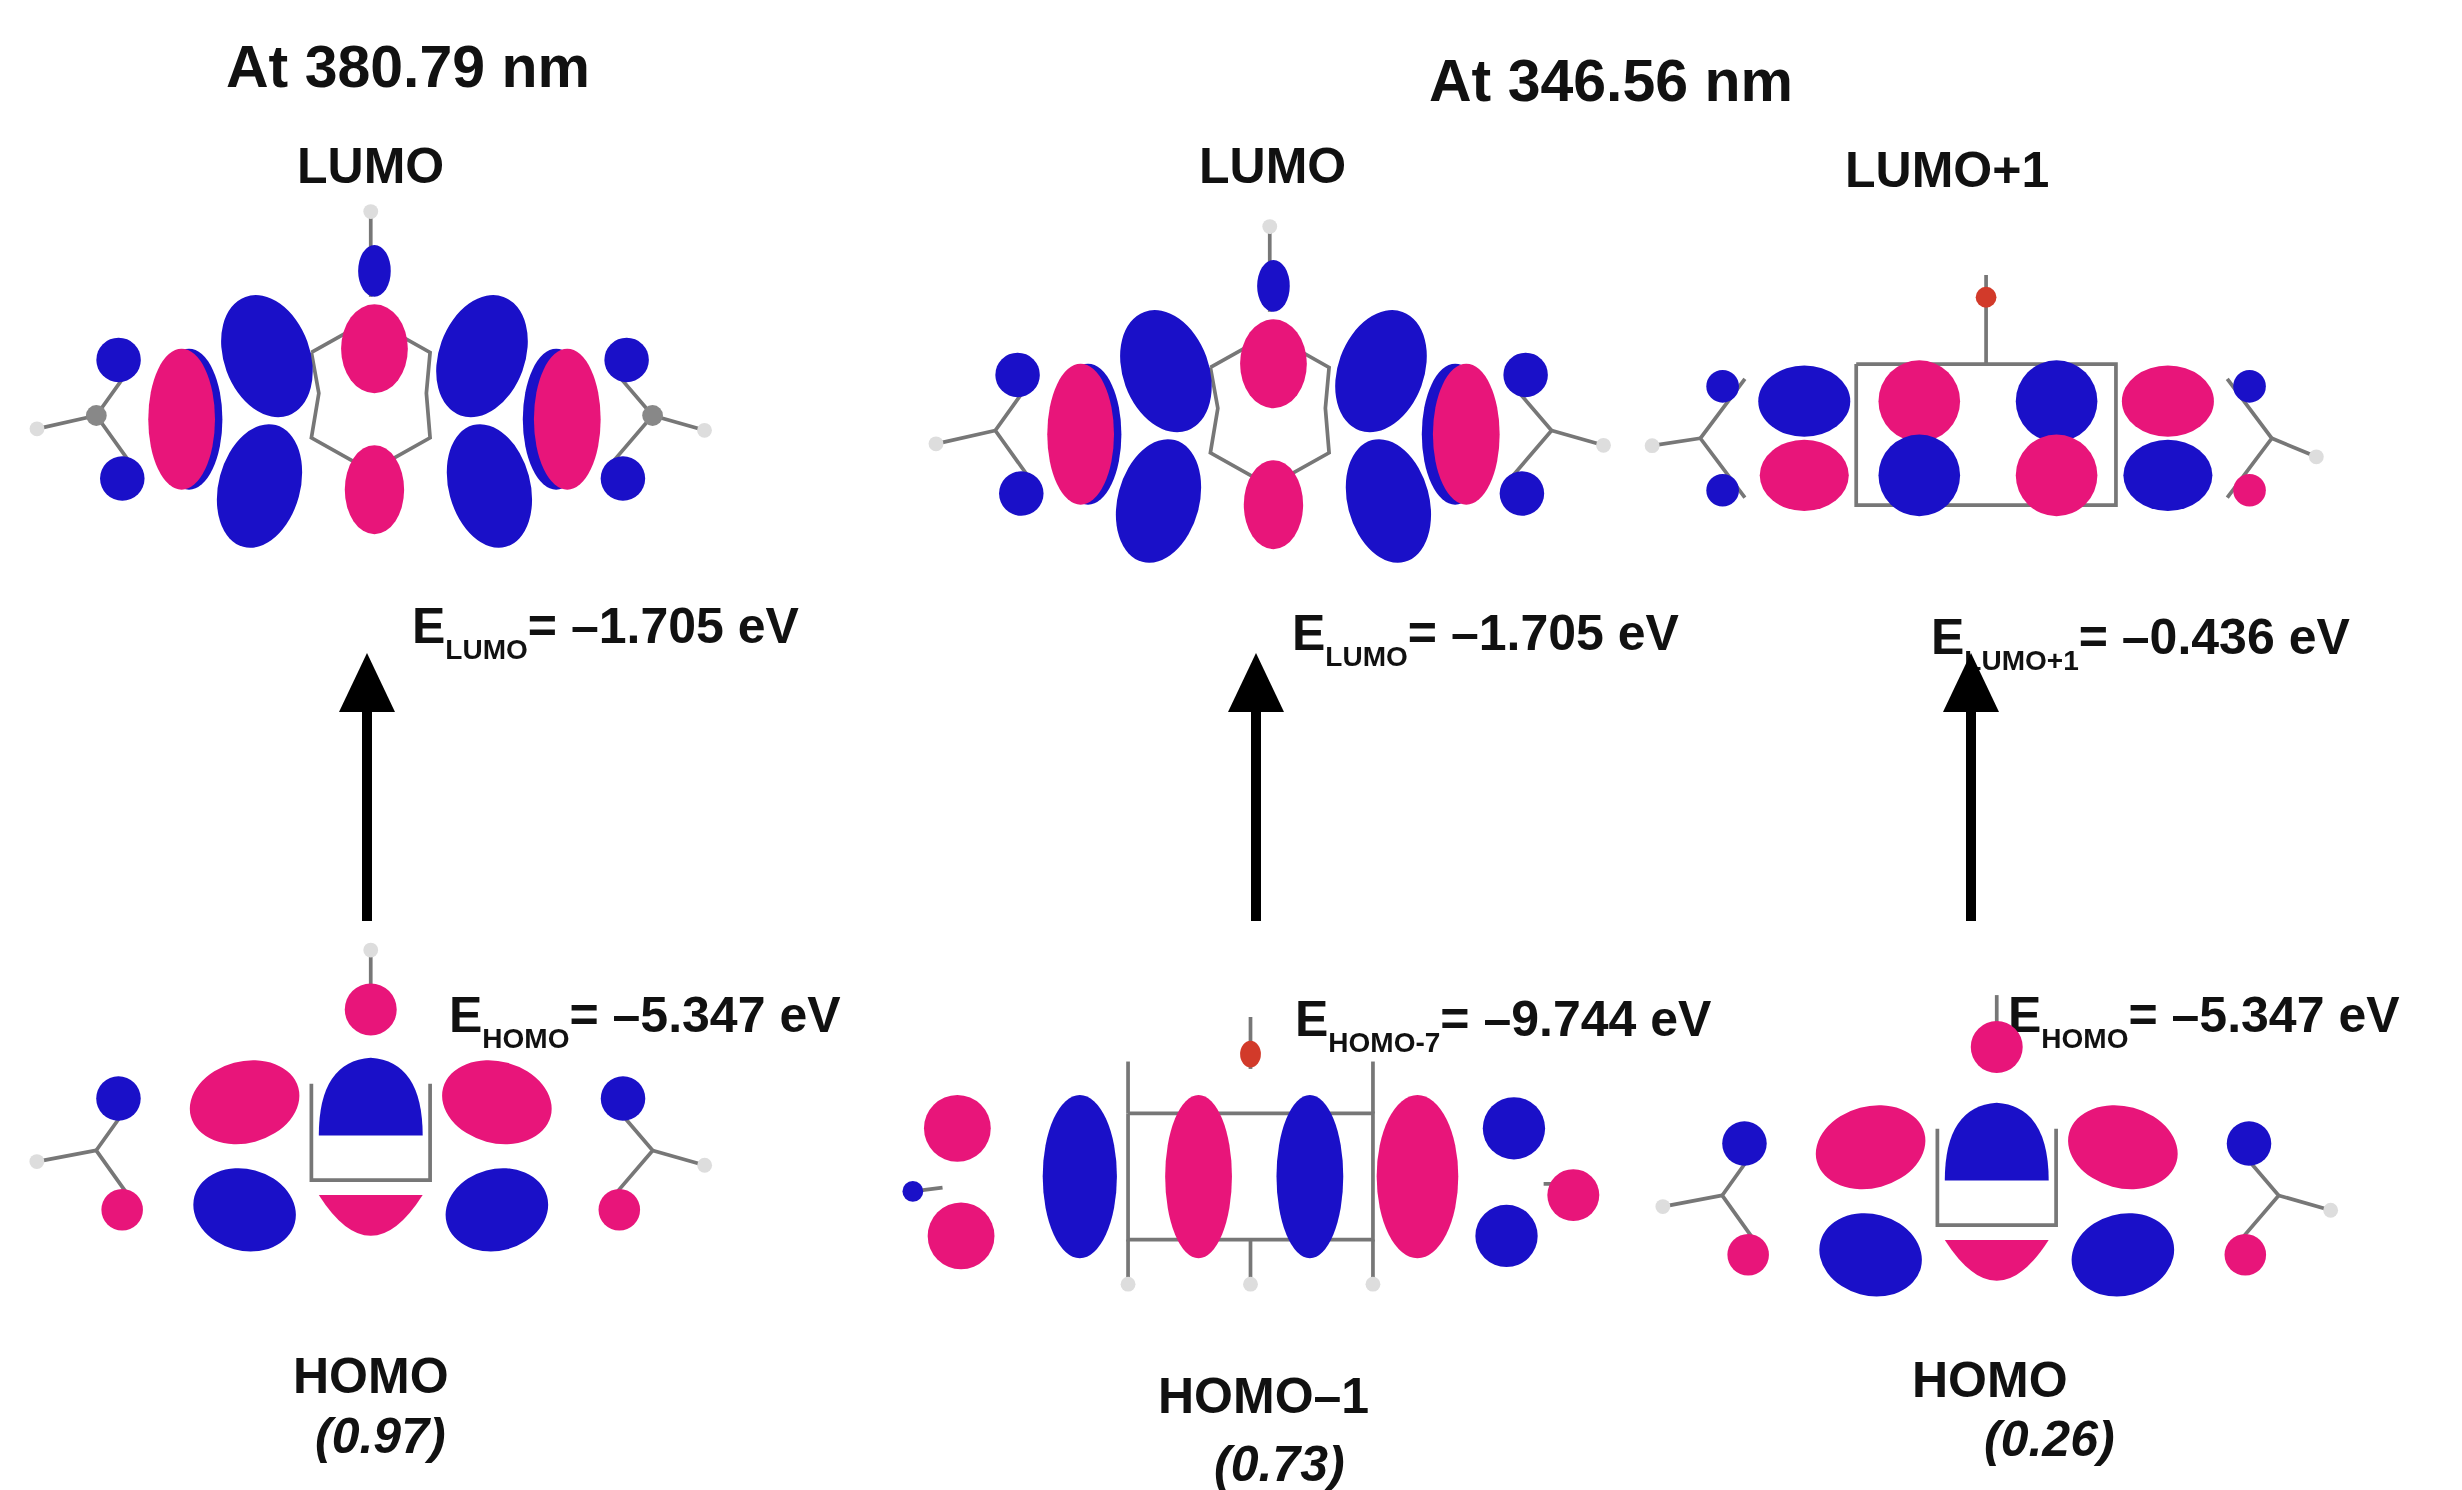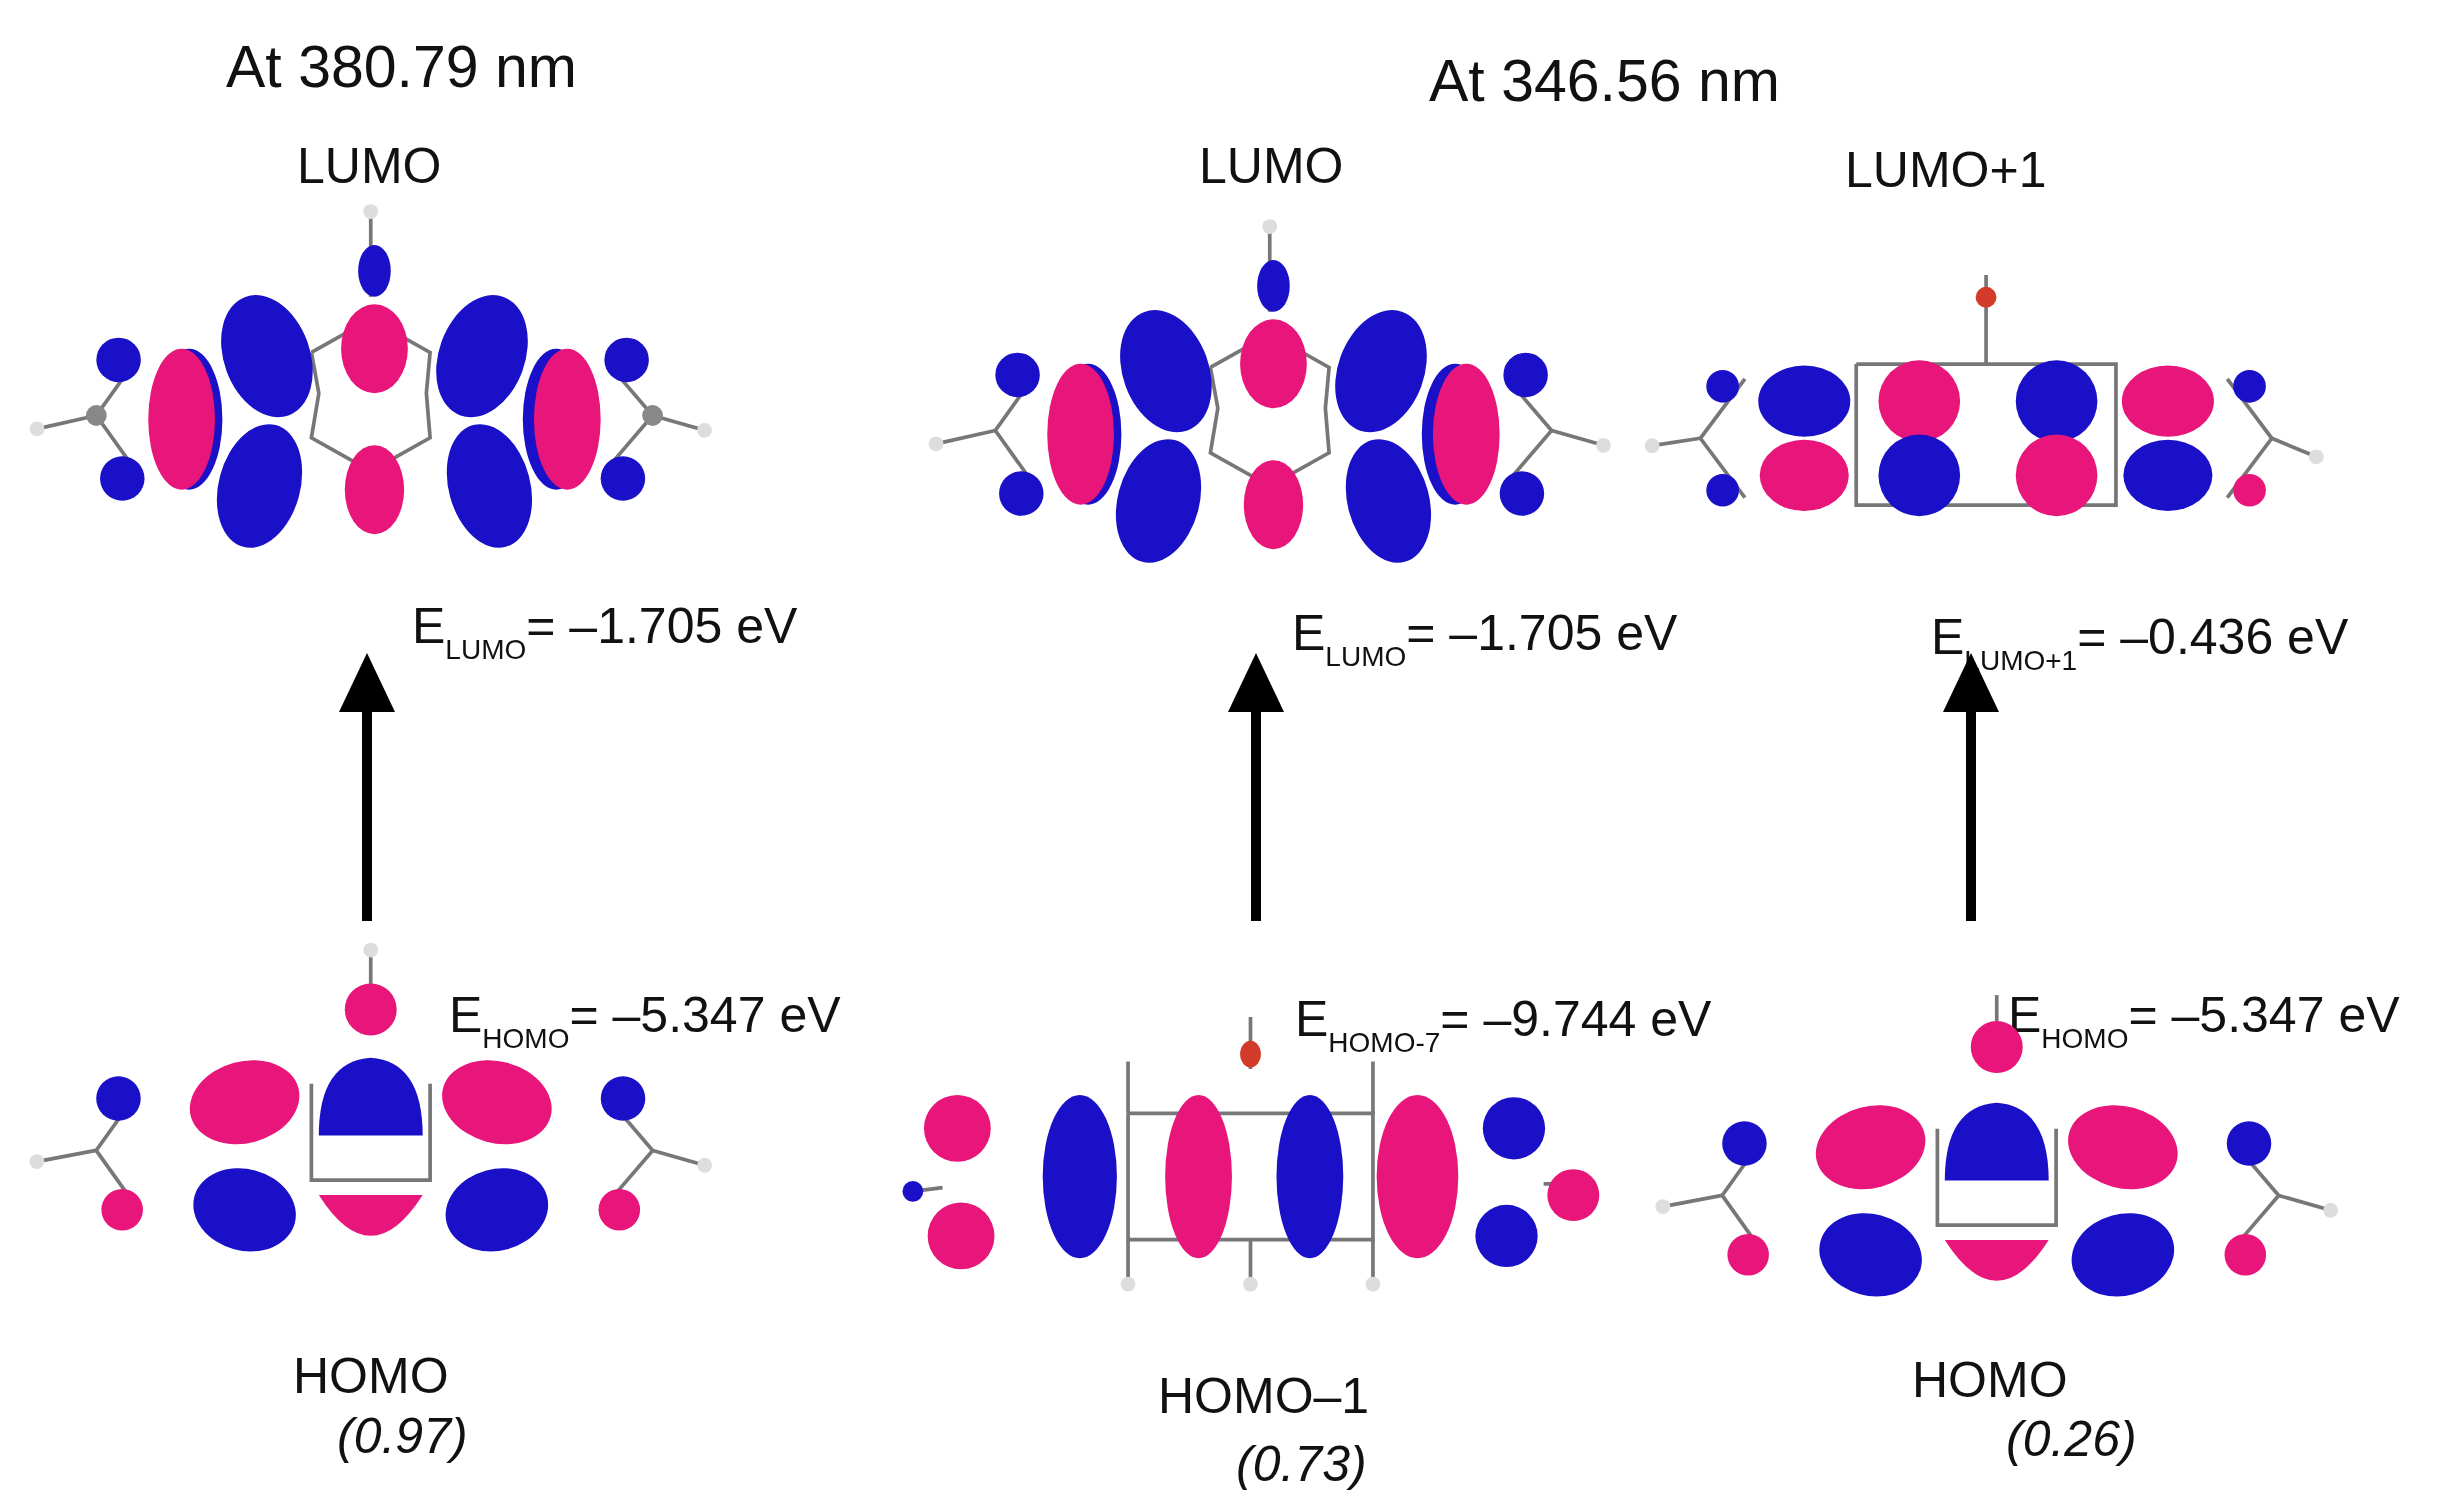--- a/index.html
+++ b/index.html
@@ -1,22 +1,22 @@
 <!DOCTYPE html>
 <html style="font-size:12px"><head>
 <meta charset="utf-8">
 <style>
   html,body{margin:0;padding:0;background:#fff;}
   body{width:2462px;height:1491px;position:relative;overflow:hidden;font-family:"Liberation Sans",sans-serif;color:#111;}
-  .abs{position:absolute;}
+  .abs{position:absolute;font-weight:bold;}
   .title{font-size:59px;white-space:nowrap;}
   .orb-label{font-size:50px;white-space:nowrap;}
   .energy{font-size:50px;white-space:nowrap;margin-top:40px;}
   .energy .sub{font-size:28px;vertical-align:-16.3px;}
-  .weight{font-size:50px;font-style:italic;white-space:nowrap;margin-left:22px;}
+  .weight{font-size:50px;font-style:italic;white-space:nowrap;}
   .arrow{position:absolute;width:10.4px;background:#000;}
   .arrow-head{position:absolute;width:0;height:0;border-left:28px solid transparent;border-right:28px solid transparent;border-bottom:59px solid #000;}
   svg.mol{position:absolute;overflow:visible;}
 </style>
 </head>
 <body>
 
 <div class="abs title" style="left:226px;top:33px;">At 380.79 nm</div>
 <div class="abs title" style="left:1429px;top:47px;">At 346.56  nm</div>
 

